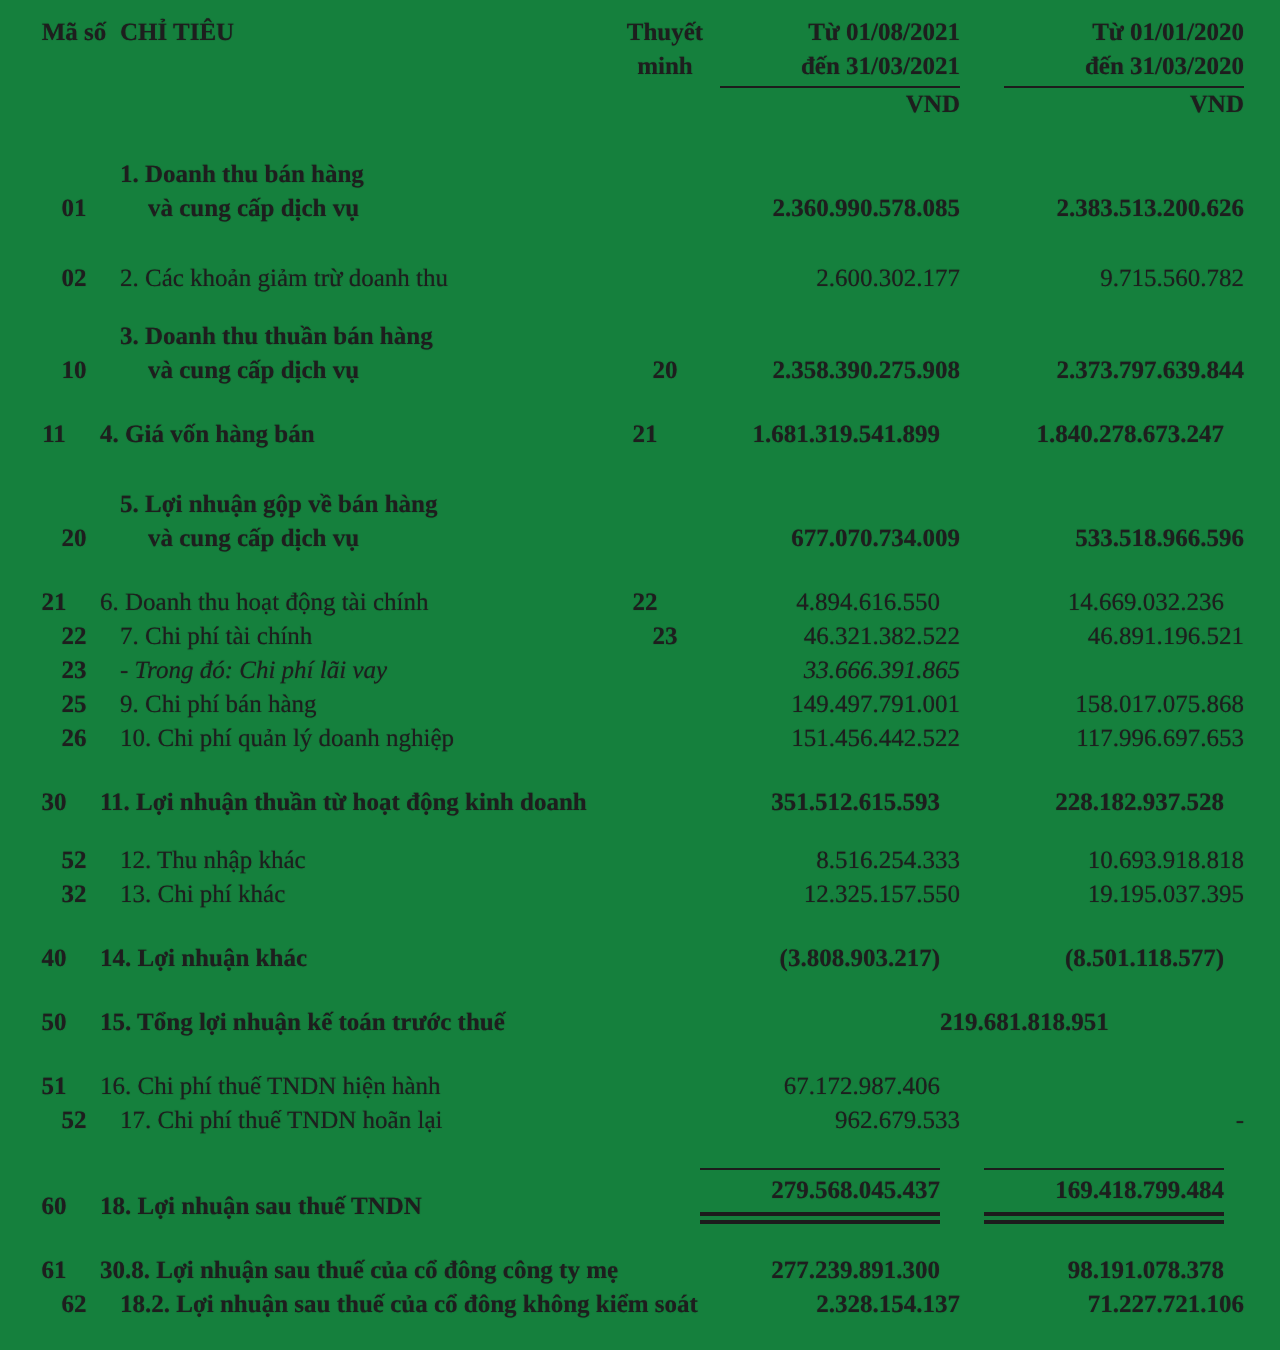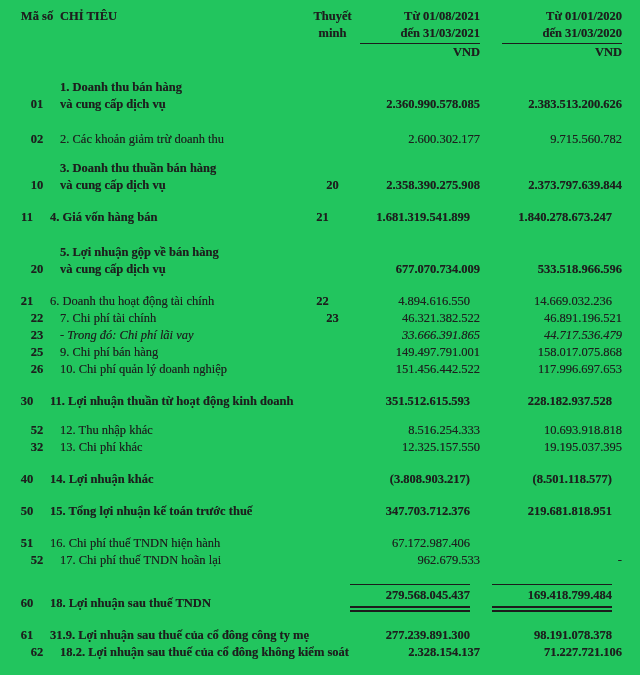--- a/index.html
+++ b/index.html
@@ -4,30 +4,30 @@
 <style>
   html,body { margin:0; padding:0; }
   body {
     width:640px; height:675px; overflow:hidden;
     background:#fdfdfc;
     font-family:"Liberation Serif","DejaVu Serif",serif;
     color:#1e1e1e;
     font-size:12.5px; line-height:17px;
     text-shadow:0 0 0.5px rgba(20,20,20,0.5);
   }
-  .page { width:640px; height:675px; box-sizing:border-box; padding-top:8px; background:#22c55e; }
+  .page { width:640px; height:675px; box-sizing:border-box; padding-top:8px; background:#15803d; }
   .row {
     display:grid;
     grid-template-columns:34px 251px 55px 120px 22px 120px;
     padding-left:20px; padding-right:18px;
     align-items:end;
   }
   .cell-code { text-align:center; font-weight:bold; }
   .cell-item { padding-left:6px; white-space:nowrap; }
-  .cell-item .line2 { }
+  .cell-item .line2 { margin-left:14px; }
   .cell-note { text-align:center; font-weight:bold; }
   .cell-v { text-align:right; white-space:nowrap; }
   
   .header-row { align-items:start; }
   .hdr { font-weight:bold; }
   .hdr-period { text-align:right; }
   .hdr-period .under { border-bottom:1.5px solid #1c1c1c; padding-bottom:1px; }
   .hdr-vnd { font-weight:bold; }
   
   .fw-bold .cell-item, .fw-bold .cell-v { font-weight:bold; }
@@ -148,21 +148,20 @@
     </div>
       <div class="row fw-italic gap-none">
       <div class="cell-code">23</div>
       <div class="cell-item">
         <div class="line1">- Trong đó: Chi phí lãi vay</div>
         <div class="line2"></div>
       </div>
       <div class="cell-note"></div>
       <div class="cell-v">33.666.391.865</div>
       <div></div>
-      <div class="cell-v">44.717.536.479</div>
     </div>
       <div class="row fw-regular gap-none">
       <div class="cell-code">25</div>
       <div class="cell-item">
         <div class="line1">9. Chi phí bán hàng</div>
         <div class="line2"></div>
       </div>
       <div class="cell-note"></div>
       <div class="cell-v">149.497.791.001</div>
       <div></div>
@@ -223,21 +222,20 @@
       <div></div>
       <div class="cell-v">(8.501.118.577)</div>
     </div>
       <div class="row fw-bold gap-md">
       <div class="cell-code">50</div>
       <div class="cell-item">
         <div class="line1">15. Tổng lợi nhuận kế toán trước thuế</div>
         <div class="line2"></div>
       </div>
       <div class="cell-note"></div>
-      <div class="cell-v">347.703.712.376</div>
       <div></div>
       <div class="cell-v">219.681.818.951</div>
     </div>
       <div class="row fw-regular gap-md">
       <div class="cell-code">51</div>
       <div class="cell-item">
         <div class="line1">16. Chi phí thuế TNDN hiện hành</div>
         <div class="line2"></div>
       </div>
       <div class="cell-note"></div>
@@ -262,21 +260,21 @@
         <div class="line2"></div>
       </div>
       <div class="cell-note"></div>
       <div class="cell-v">279.568.045.437</div>
       <div></div>
       <div class="cell-v">169.418.799.484</div>
     </div>
       <div class="row fw-bold gap-md">
       <div class="cell-code">61</div>
       <div class="cell-item">
-        <div class="line1">31.9. Lợi nhuận sau thuế của cổ đông công ty mẹ</div>
+        <div class="line1">30.8. Lợi nhuận sau thuế của cổ đông công ty mẹ</div>
         <div class="line2"></div>
       </div>
       <div class="cell-note"></div>
       <div class="cell-v">277.239.891.300</div>
       <div></div>
       <div class="cell-v">98.191.078.378</div>
     </div>
       <div class="row fw-bold gap-none">
       <div class="cell-code">62</div>
       <div class="cell-item">

